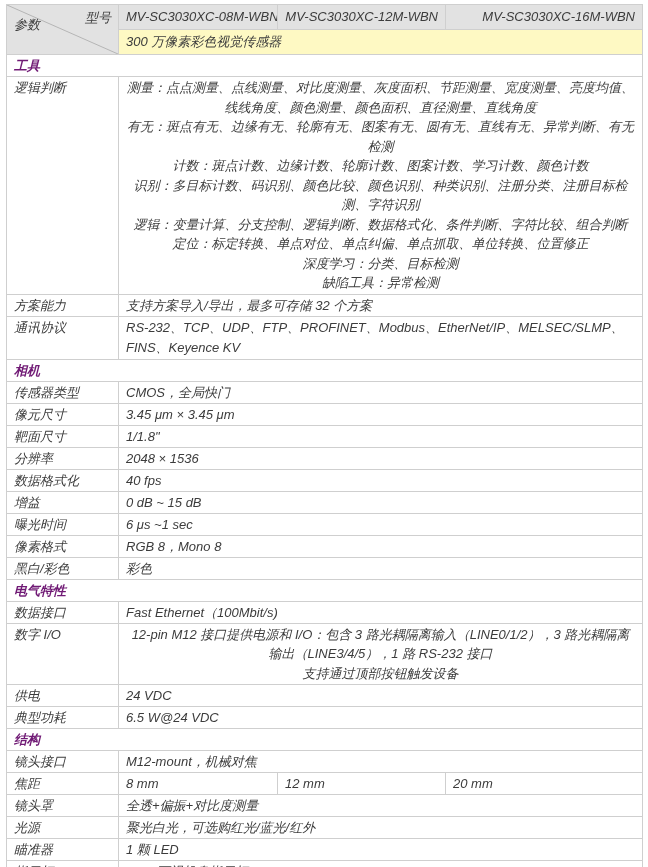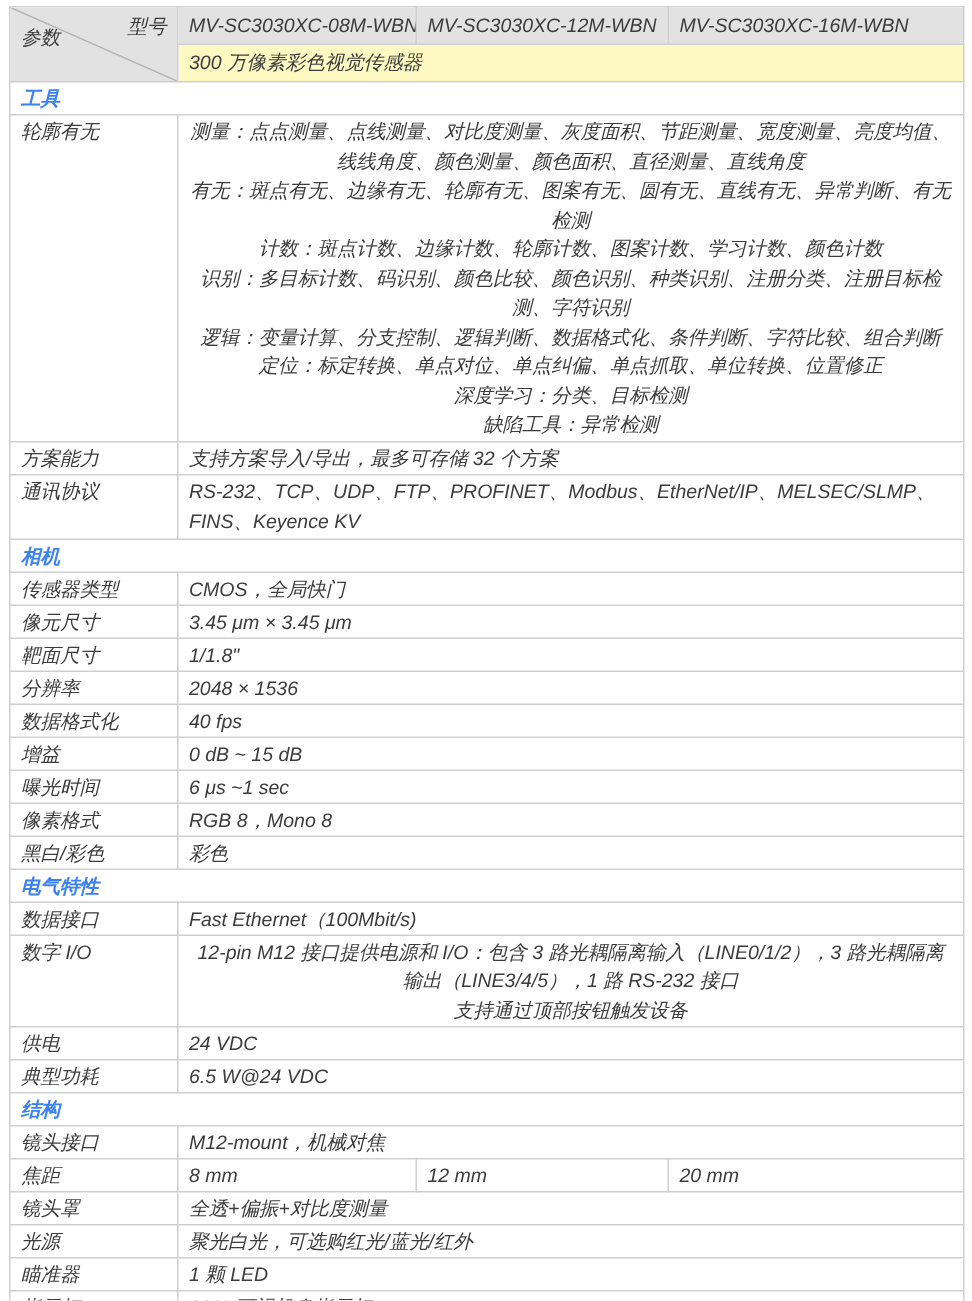--- a/index.html
+++ b/index.html
@@ -41,36 +41,36 @@
   col.c-m2 { width: 168px; }
   col.c-m3 { width: 197px; }
 
   
   tr.hdr td {
     background: #e2e2e2;
     height: 22px;
     line-height: 22px;
     white-space: nowrap;
   }
-  td.model-cell { border-left: 1px solid #ffffff; border-bottom: 1px solid #ffffff; }
+  td.model-cell { border-left: 1px solid #ffffff; border-bottom: 1px solid #ffffff; text-align: right; }
   td.corner {
     position: relative;
     background: #e2e2e2;
     border-right: 1px solid #ffffff;
     padding: 0;
   }
   td.corner svg { position: absolute; left: 0; top: 0; width: 100%; height: 100%; display: block; }
   .corner-top { position: absolute; top: 2px; right: 7px; line-height: 22px; }
   .corner-bottom { position: absolute; bottom: 18px; left: 7px; line-height: 22px; }
   td.desc-cell { background: #fef9c3; border-top: 1px solid #ffffff; height: 22px; line-height: 22px; }
 
   
   tr.section td {
     font-weight: bold;
-    color: #3b82f6;
+    color: #701a75;
     height: 19px;
     line-height: 19px;
     background: #ffffff;
   }
   
   tr.single td {
     height: 19px;
     line-height: 19px;
     margin-top: 20px;
   }
@@ -108,21 +108,21 @@
         <td class="model-cell">MV-SC3030XC-16M-WBN</td>
       </tr>
       <tr>
         <td class="desc-cell" colspan="3">300 万像素彩色视觉传感器</td>
       </tr>
 
       <tr class="section">
         <td colspan="4">工具</td>
       </tr>
       <tr>
-        <td class="label">轮廓有无</td>
+        <td class="label">逻辑判断</td>
         <td class="value multi" colspan="3">
           <p>测量：点点测量、点线测量、对比度测量、灰度面积、节距测量、宽度测量、亮度均值、线线角度、颜色测量、颜色面积、直径测量、直线角度</p>
           <p>有无：斑点有无、边缘有无、轮廓有无、图案有无、圆有无、直线有无、异常判断、有无检测</p>
           <p>计数：斑点计数、边缘计数、轮廓计数、图案计数、学习计数、颜色计数</p>
           <p>识别：多目标计数、码识别、颜色比较、颜色识别、种类识别、注册分类、注册目标检测、字符识别</p>
           <p>逻辑：变量计算、分支控制、逻辑判断、数据格式化、条件判断、字符比较、组合判断</p>
           <p>定位：标定转换、单点对位、单点纠偏、单点抓取、单位转换、位置修正</p>
           <p>深度学习：分类、目标检测</p>
           <p>缺陷工具：异常检测</p>
         </td>

